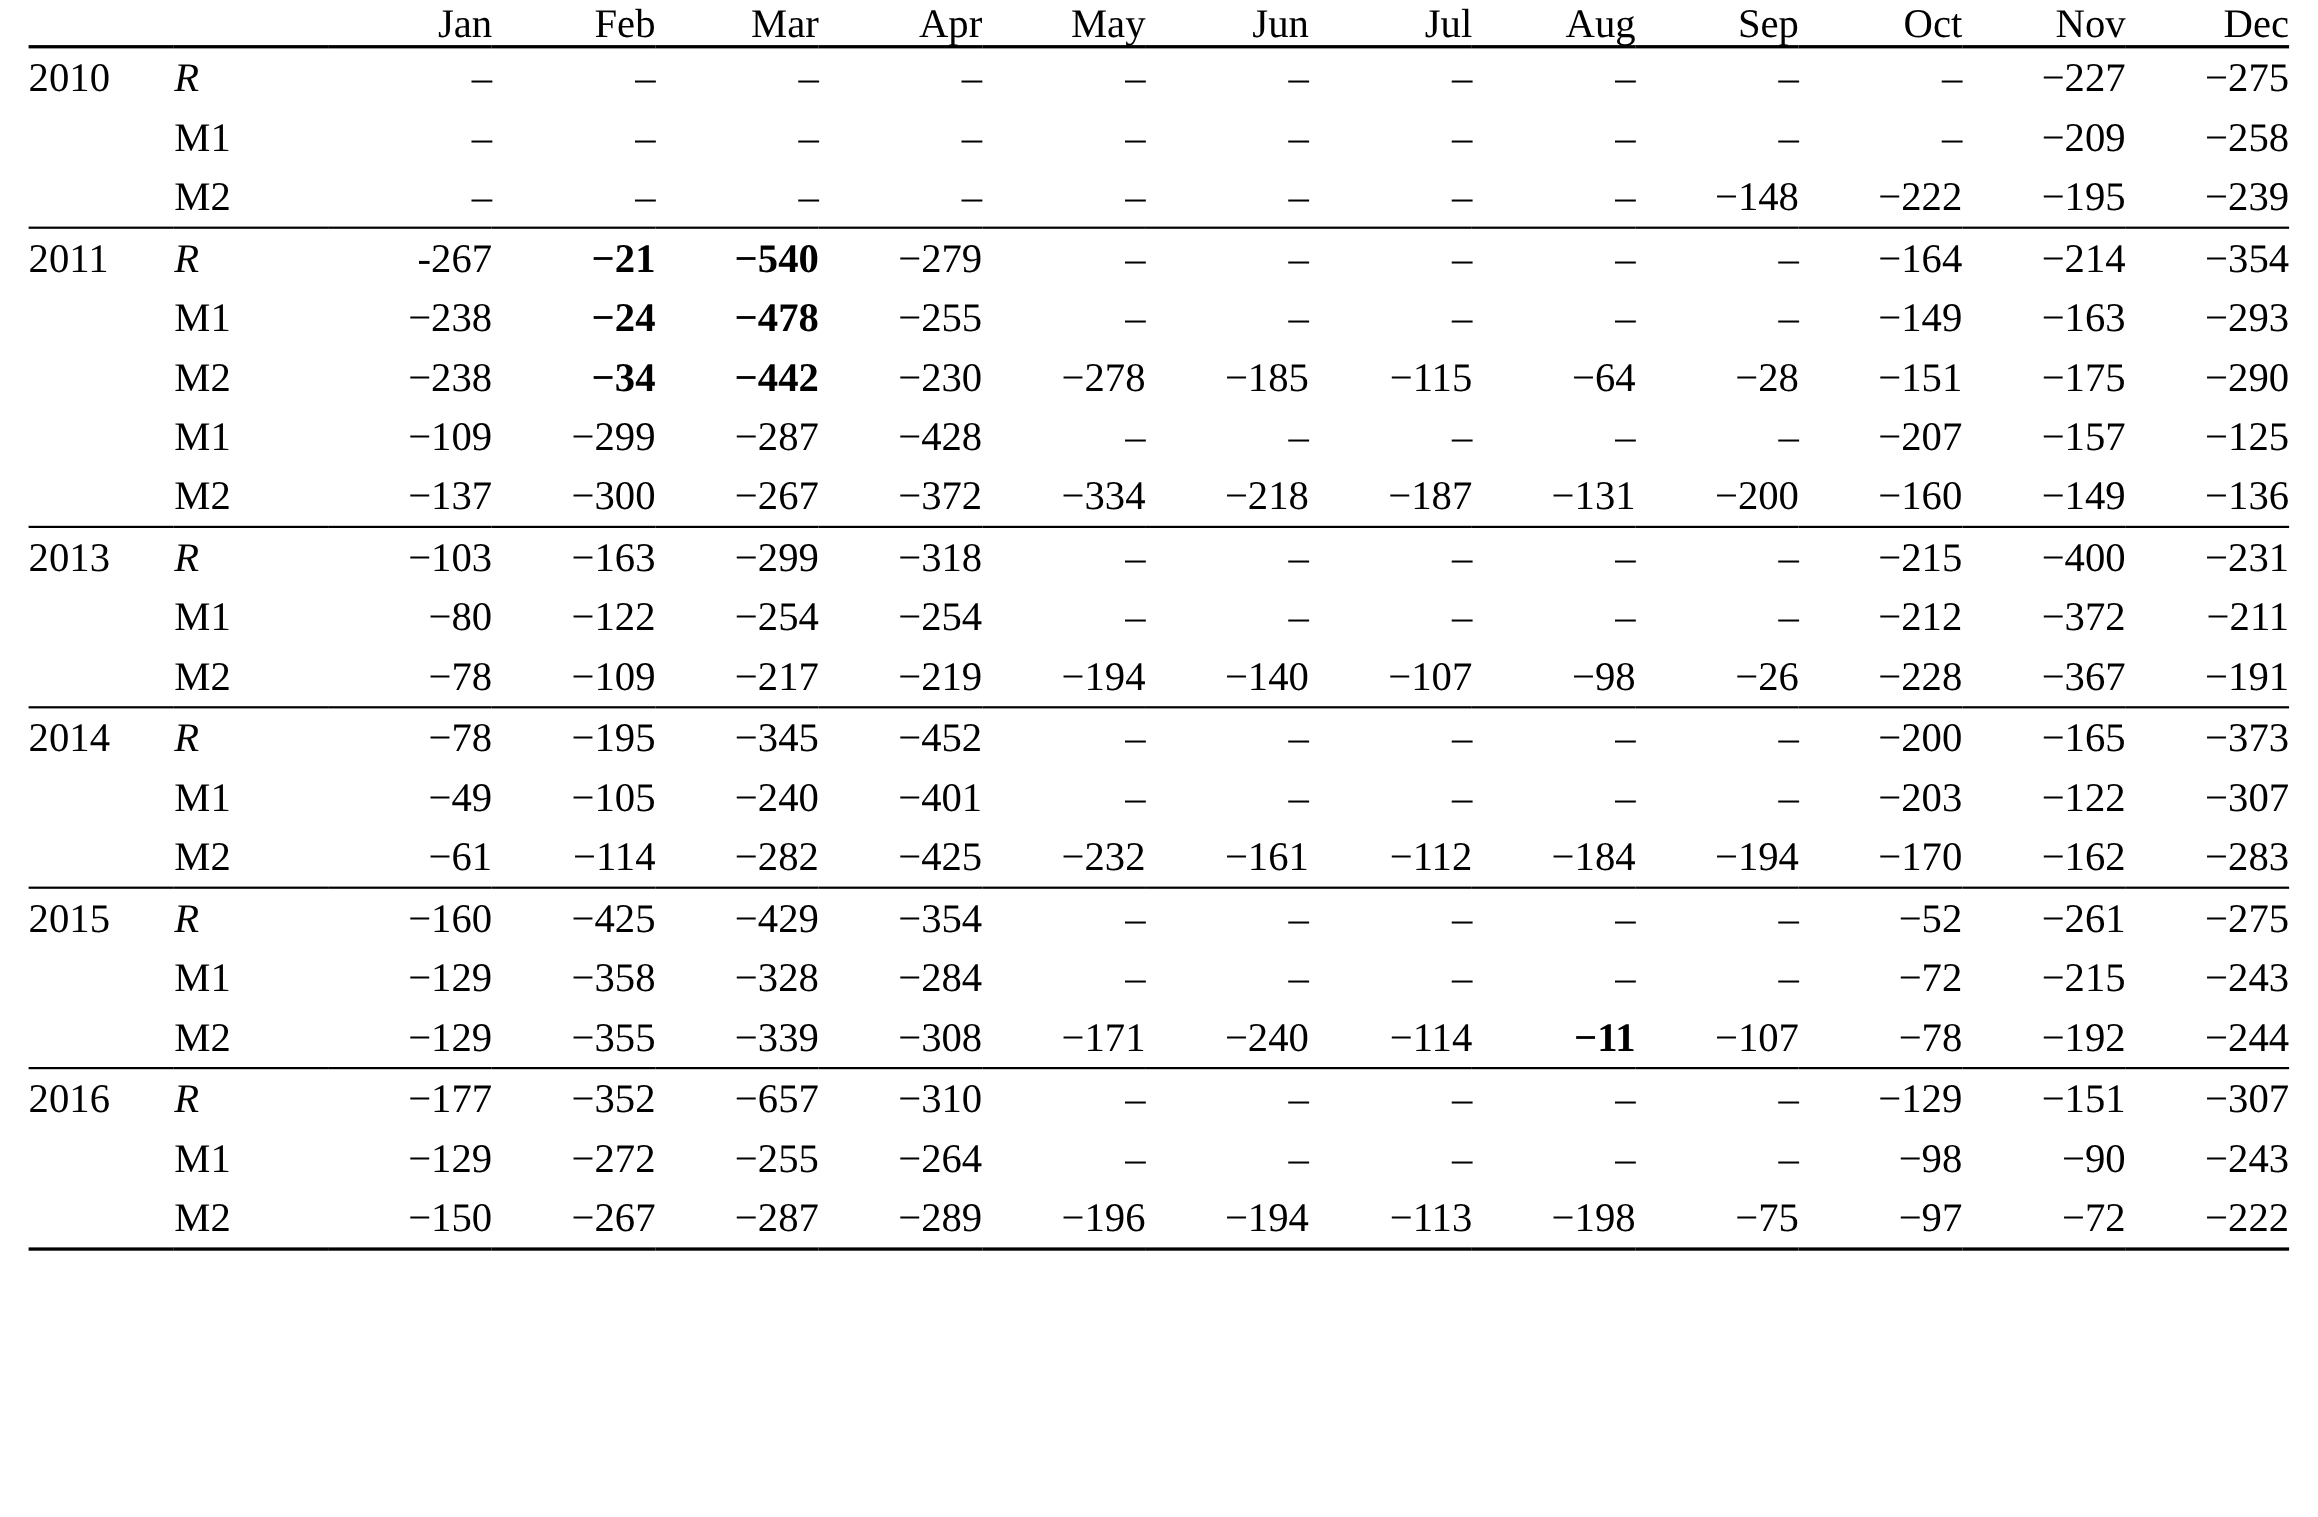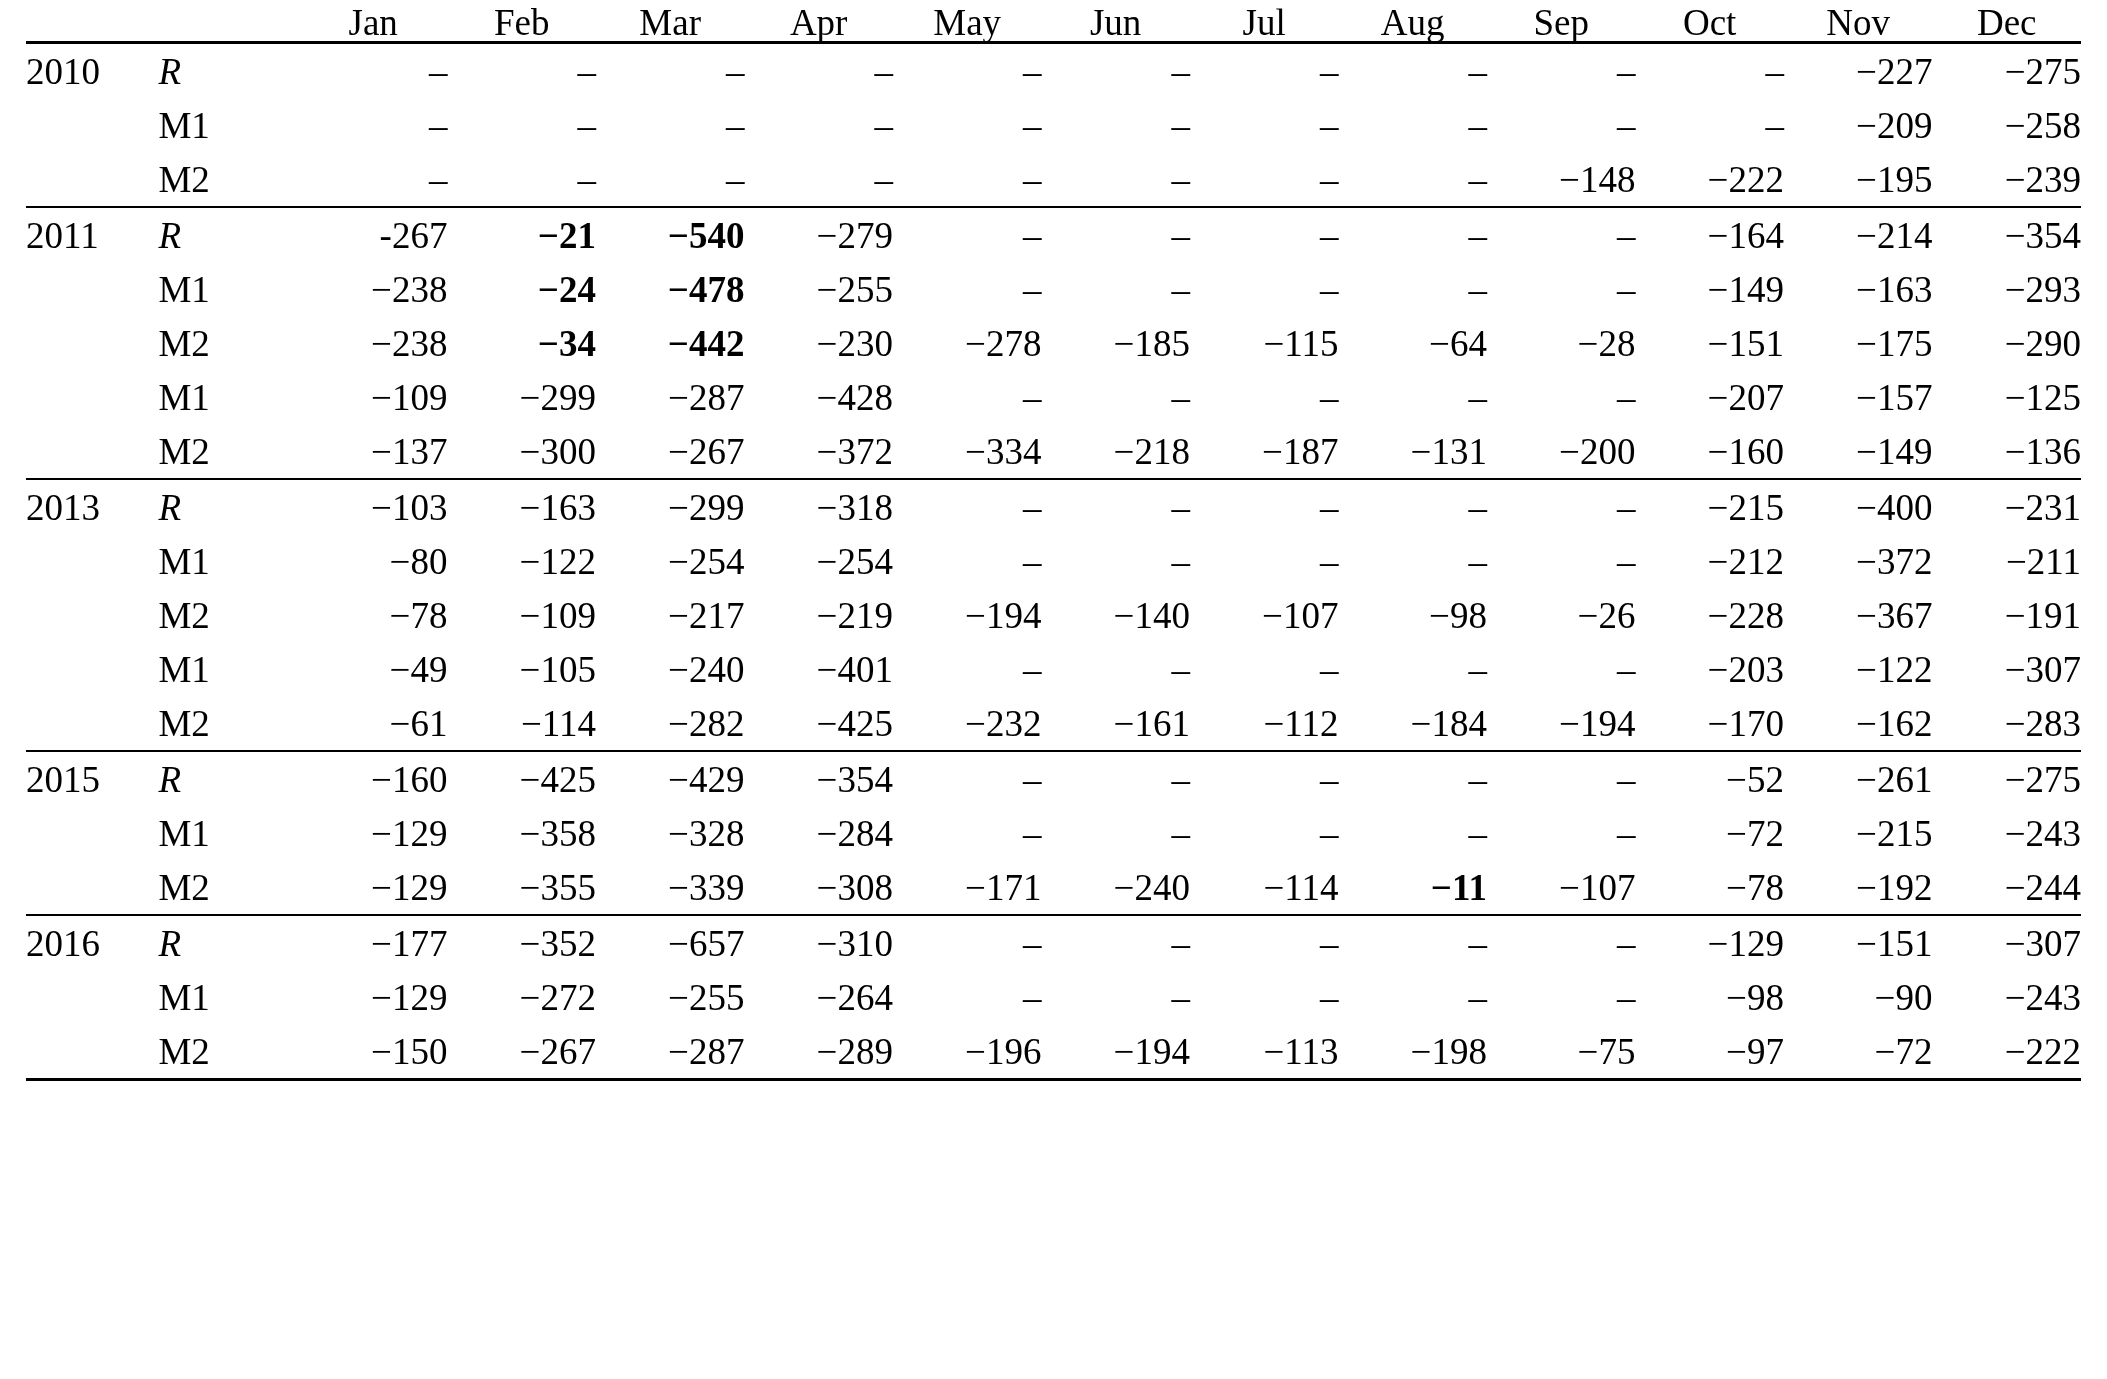--- a/index.html
+++ b/index.html
@@ -29,20 +29,21 @@
   table.data-table col.col-series { width: 140px; }
   table.data-table col.col-month { width: 148px; }
 
   table.data-table th,
   table.data-table td {
     padding: 0;
     line-height: 1.0;
     font-weight: normal;
   }
   thead th {
+    text-align: right;
     padding: 10px 14px 16px 0;
     font-size: 37px;
   }
   thead th.blank-head {
     text-align: left;
   }
   .rule-top td, .rule-top th {
     border-top: 3px solid #000;
     margin-top: 19px;
   }
@@ -289,20 +290,36 @@
           <td class="val">−219</td>
           <td class="val">−194</td>
           <td class="val">−140</td>
           <td class="val">−107</td>
           <td class="val">−98</td>
           <td class="val">−26</td>
           <td class="val">−228</td>
           <td class="val">−367</td>
           <td class="val">−191</td>
         </tr>
+        <tr class="group-sep">
+          <td class="year-cell">2014</td>
+          <td class="series-cell italic">R</td>
+          <td class="val">−78</td>
+          <td class="val">−195</td>
+          <td class="val">−345</td>
+          <td class="val">−452</td>
+          <td class="val">–</td>
+          <td class="val">–</td>
+          <td class="val">–</td>
+          <td class="val">–</td>
+          <td class="val">–</td>
+          <td class="val">−200</td>
+          <td class="val">−165</td>
+          <td class="val">−373</td>
+        </tr>
         <tr>
           <td class="year-cell"></td>
           <td class="series-cell">M1</td>
           <td class="val">−49</td>
           <td class="val">−105</td>
           <td class="val">−240</td>
           <td class="val">−401</td>
           <td class="val">–</td>
           <td class="val">–</td>
           <td class="val">–</td>

